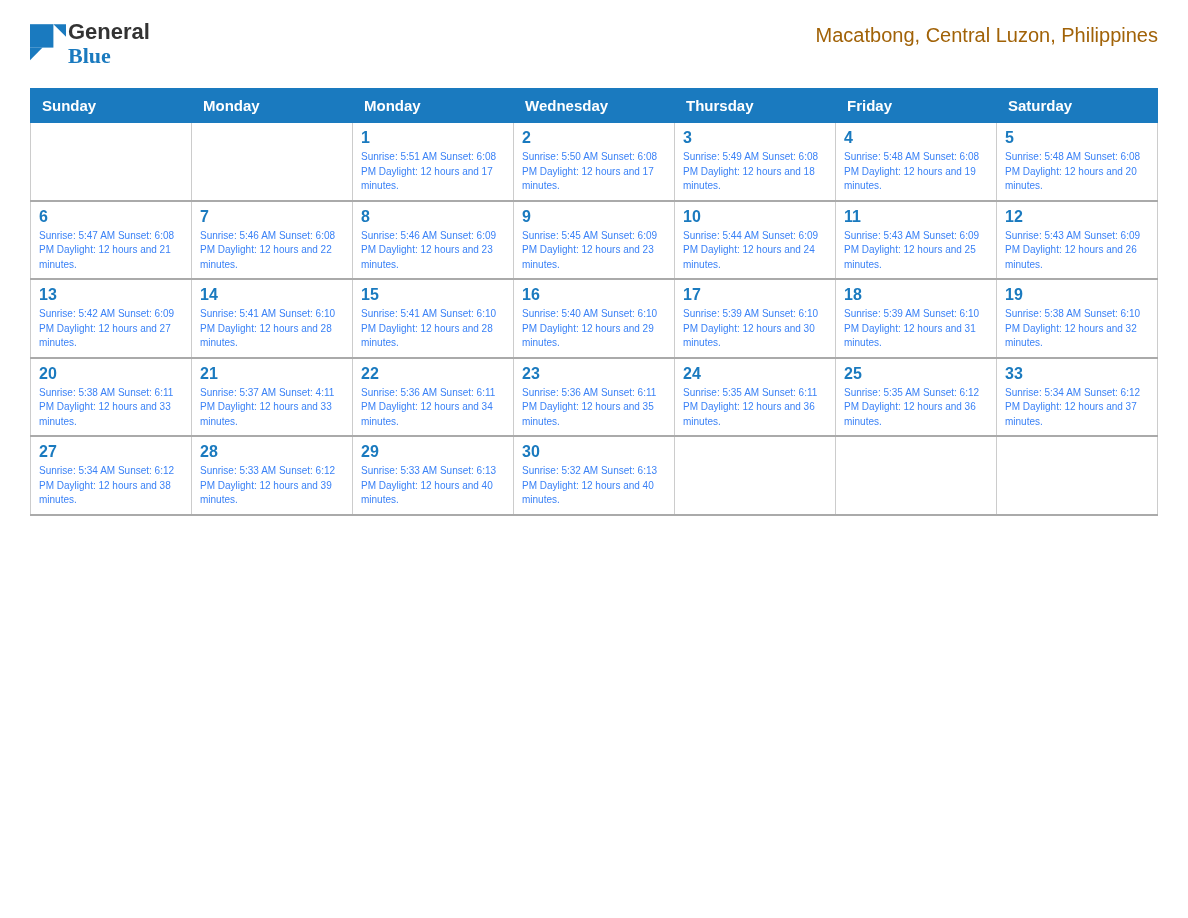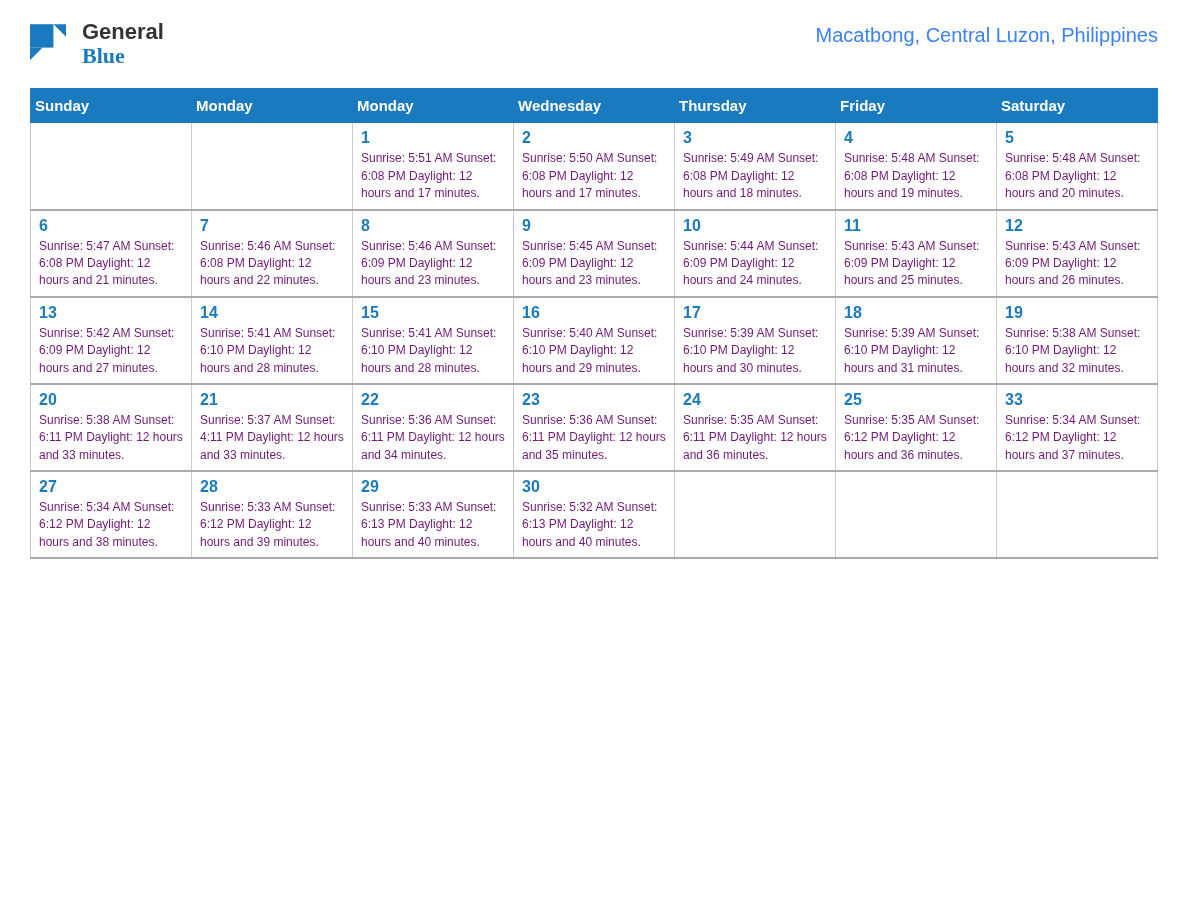--- a/index.html
+++ b/index.html
@@ -18,21 +18,20 @@
     }
     .logo-area {
       display: flex;
       align-items: center;
     }
     .logo-text {
       font-size: 22px;
       font-weight: bold;
       color: #333;
       line-height: 1.1;
-      margin-left: 14px;
     }
     .logo-text .blue {
       color: #1a7abf;
       font-family: Liberation Serif, serif;
     }
     .logo-icon {
       width: 36px;
       height: 36px;
       margin-right: 2px;
       display: inline-flex;
@@ -43,57 +42,57 @@
       text-align: right;
     }
     .month-title {
       font-size: 52px;
       font-weight: normal;
       color: #222;
       line-height: 1.1;
     }
     .location-title {
       font-size: 20px;
-      color: #3b82f6;
+      color: #a16207;
       margin-top: 4px;
       text-align: center;
     }
     .calendar-table {
       width: 100%;
       border-collapse: collapse;
       border: 1px solid #aaa;
     }
     .calendar-table th {
       background-color: #1a7abf;
       color: #fff;
       font-size: 15px;
       font-weight: bold;
-      padding: 8px 4px;
+      padding: 8px 11px;
       text-align: left;
       border: 1px solid #1a7abf;
     }
     .calendar-table td {
       vertical-align: top;
       padding: 6px 8px;
       border: 1px solid #ccc;
       width: 14.28%;
       min-height: 90px;
       font-size: 13px;
       color: #222;
     }
     .day-number {
       font-size: 16px;
       font-weight: bold;
       color: #1a7abf;
       display: block;
       margin-bottom: 3px;
     }
     .day-info {
-      font-size: 12px;
-      color: #701a75;
+      font-size: 10px;
+      color: #3b82f6;
       line-height: 1.45;
     }
     .empty-cell {
       background: #fff;
     }
     tr.week-row td {
       border-bottom: 2px solid #aaa;
     }
   </style>
 </head>

